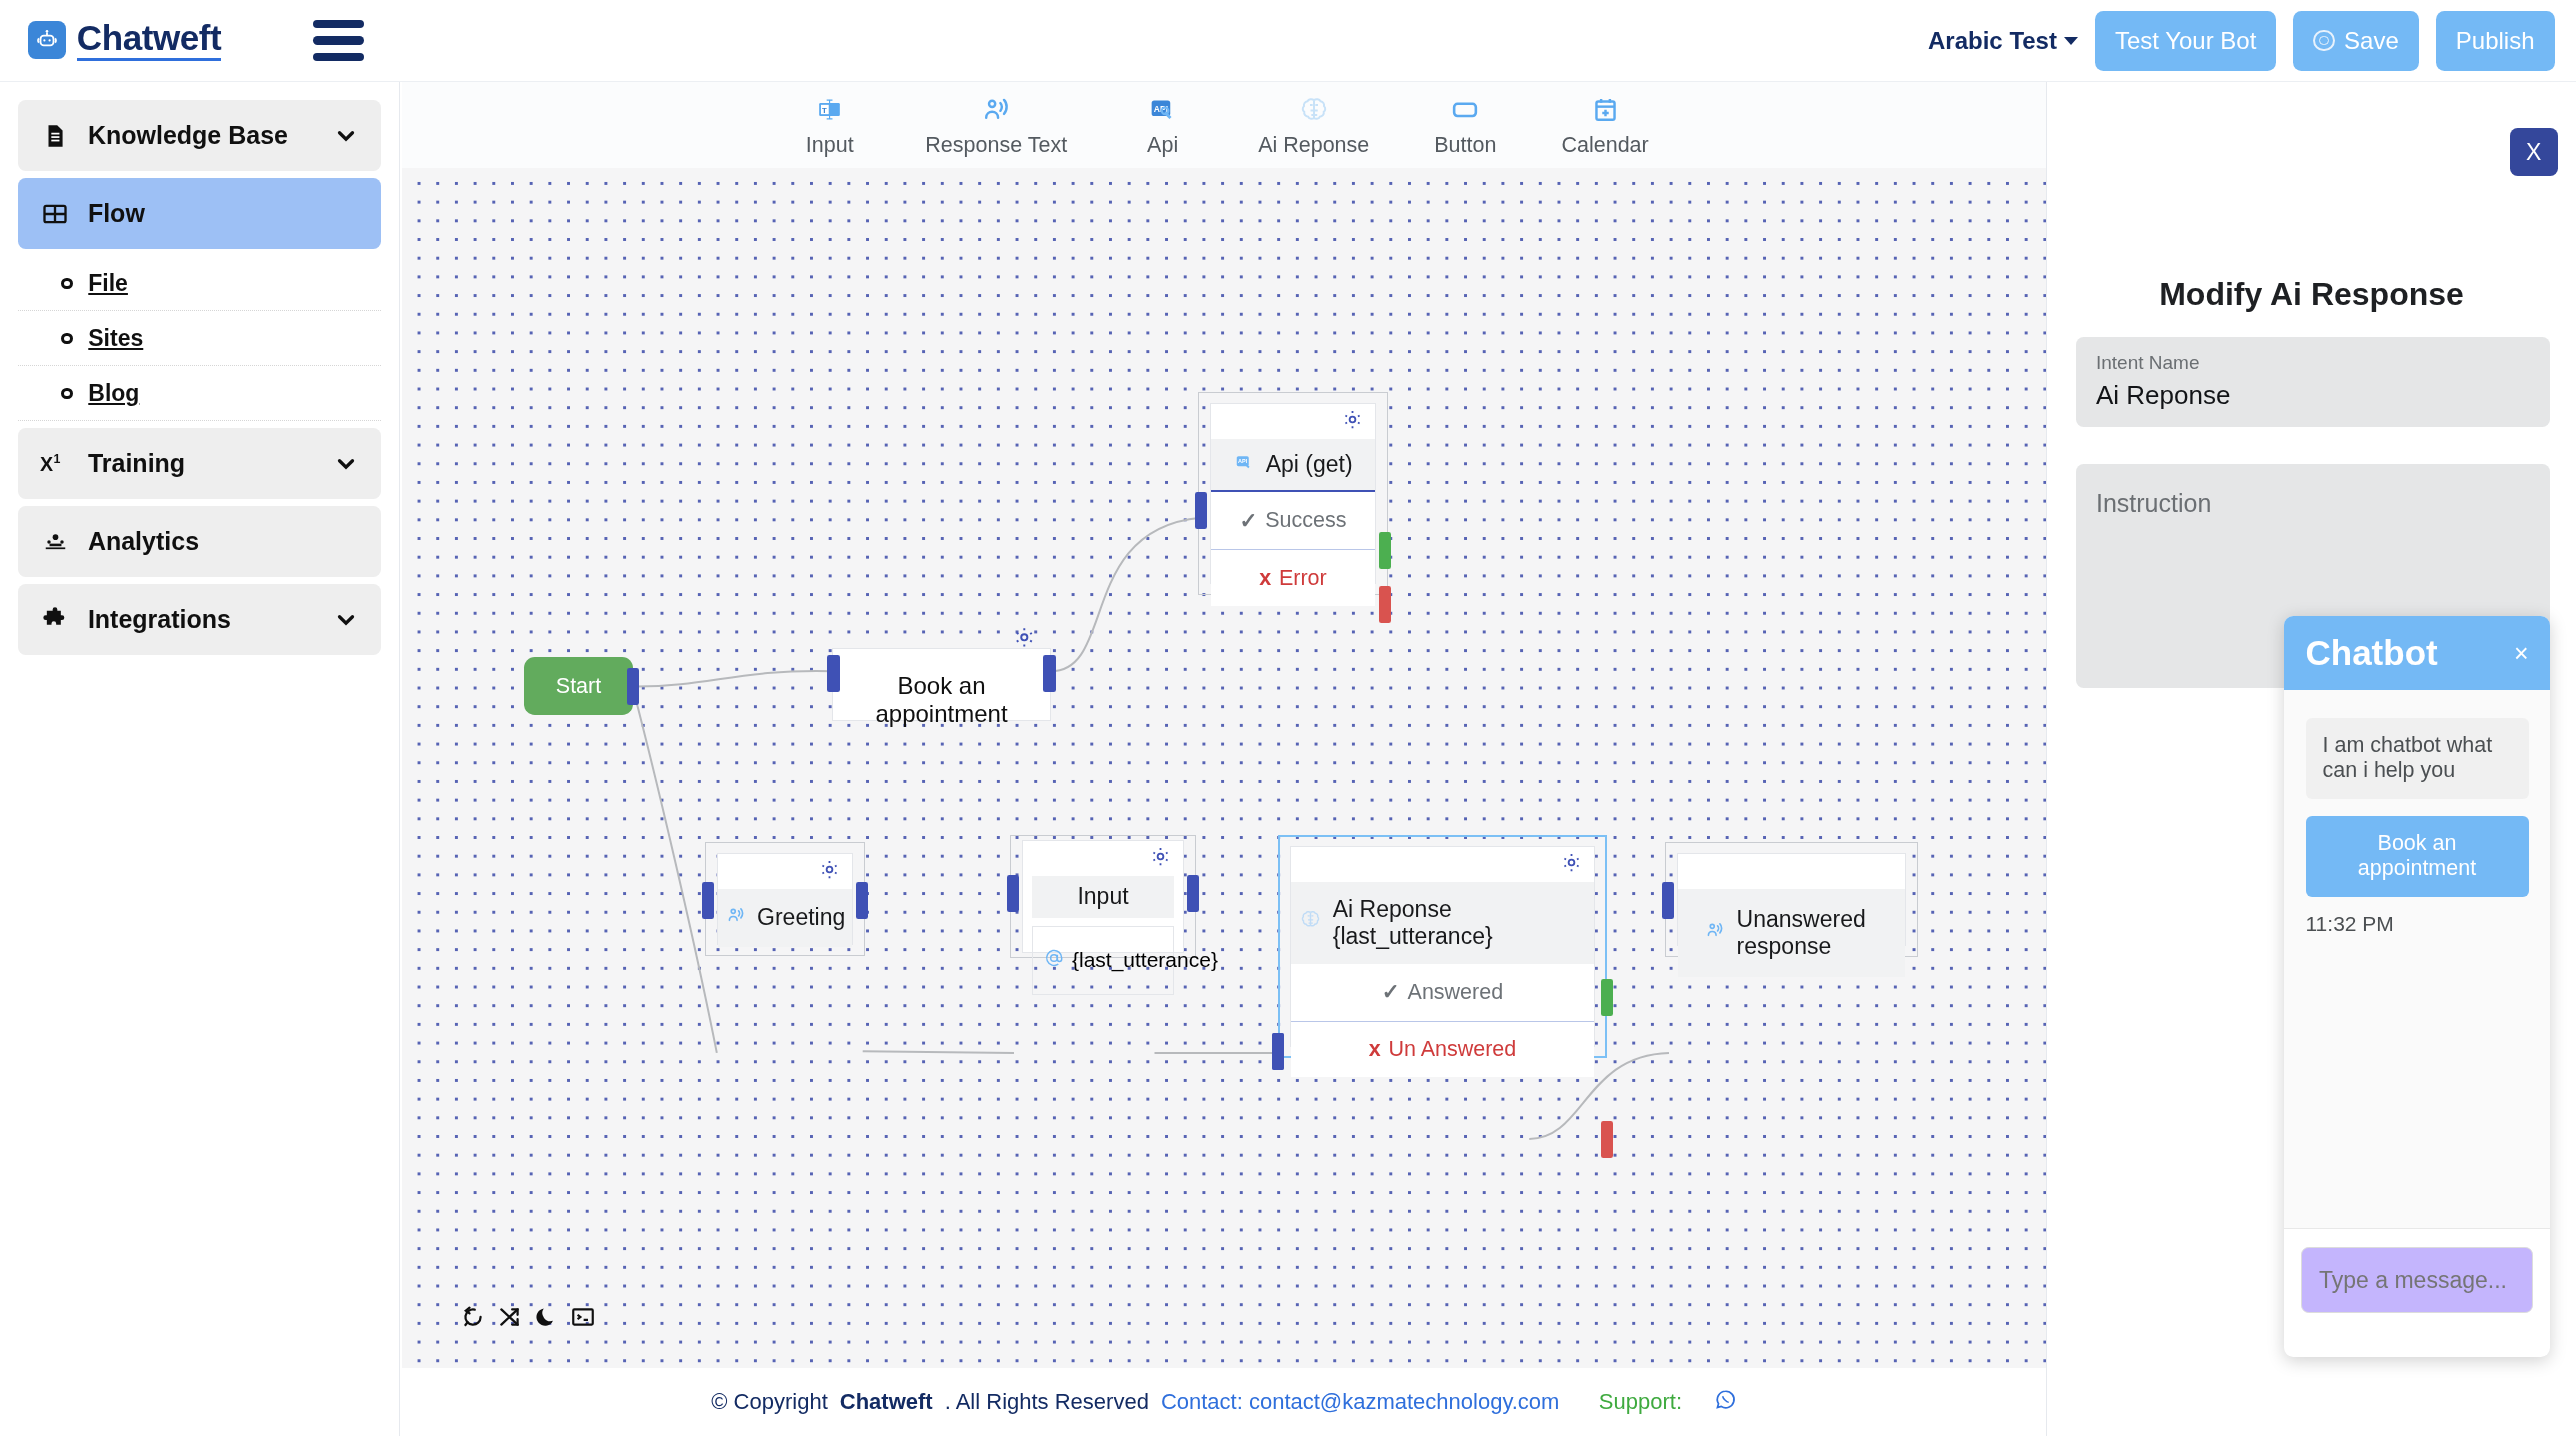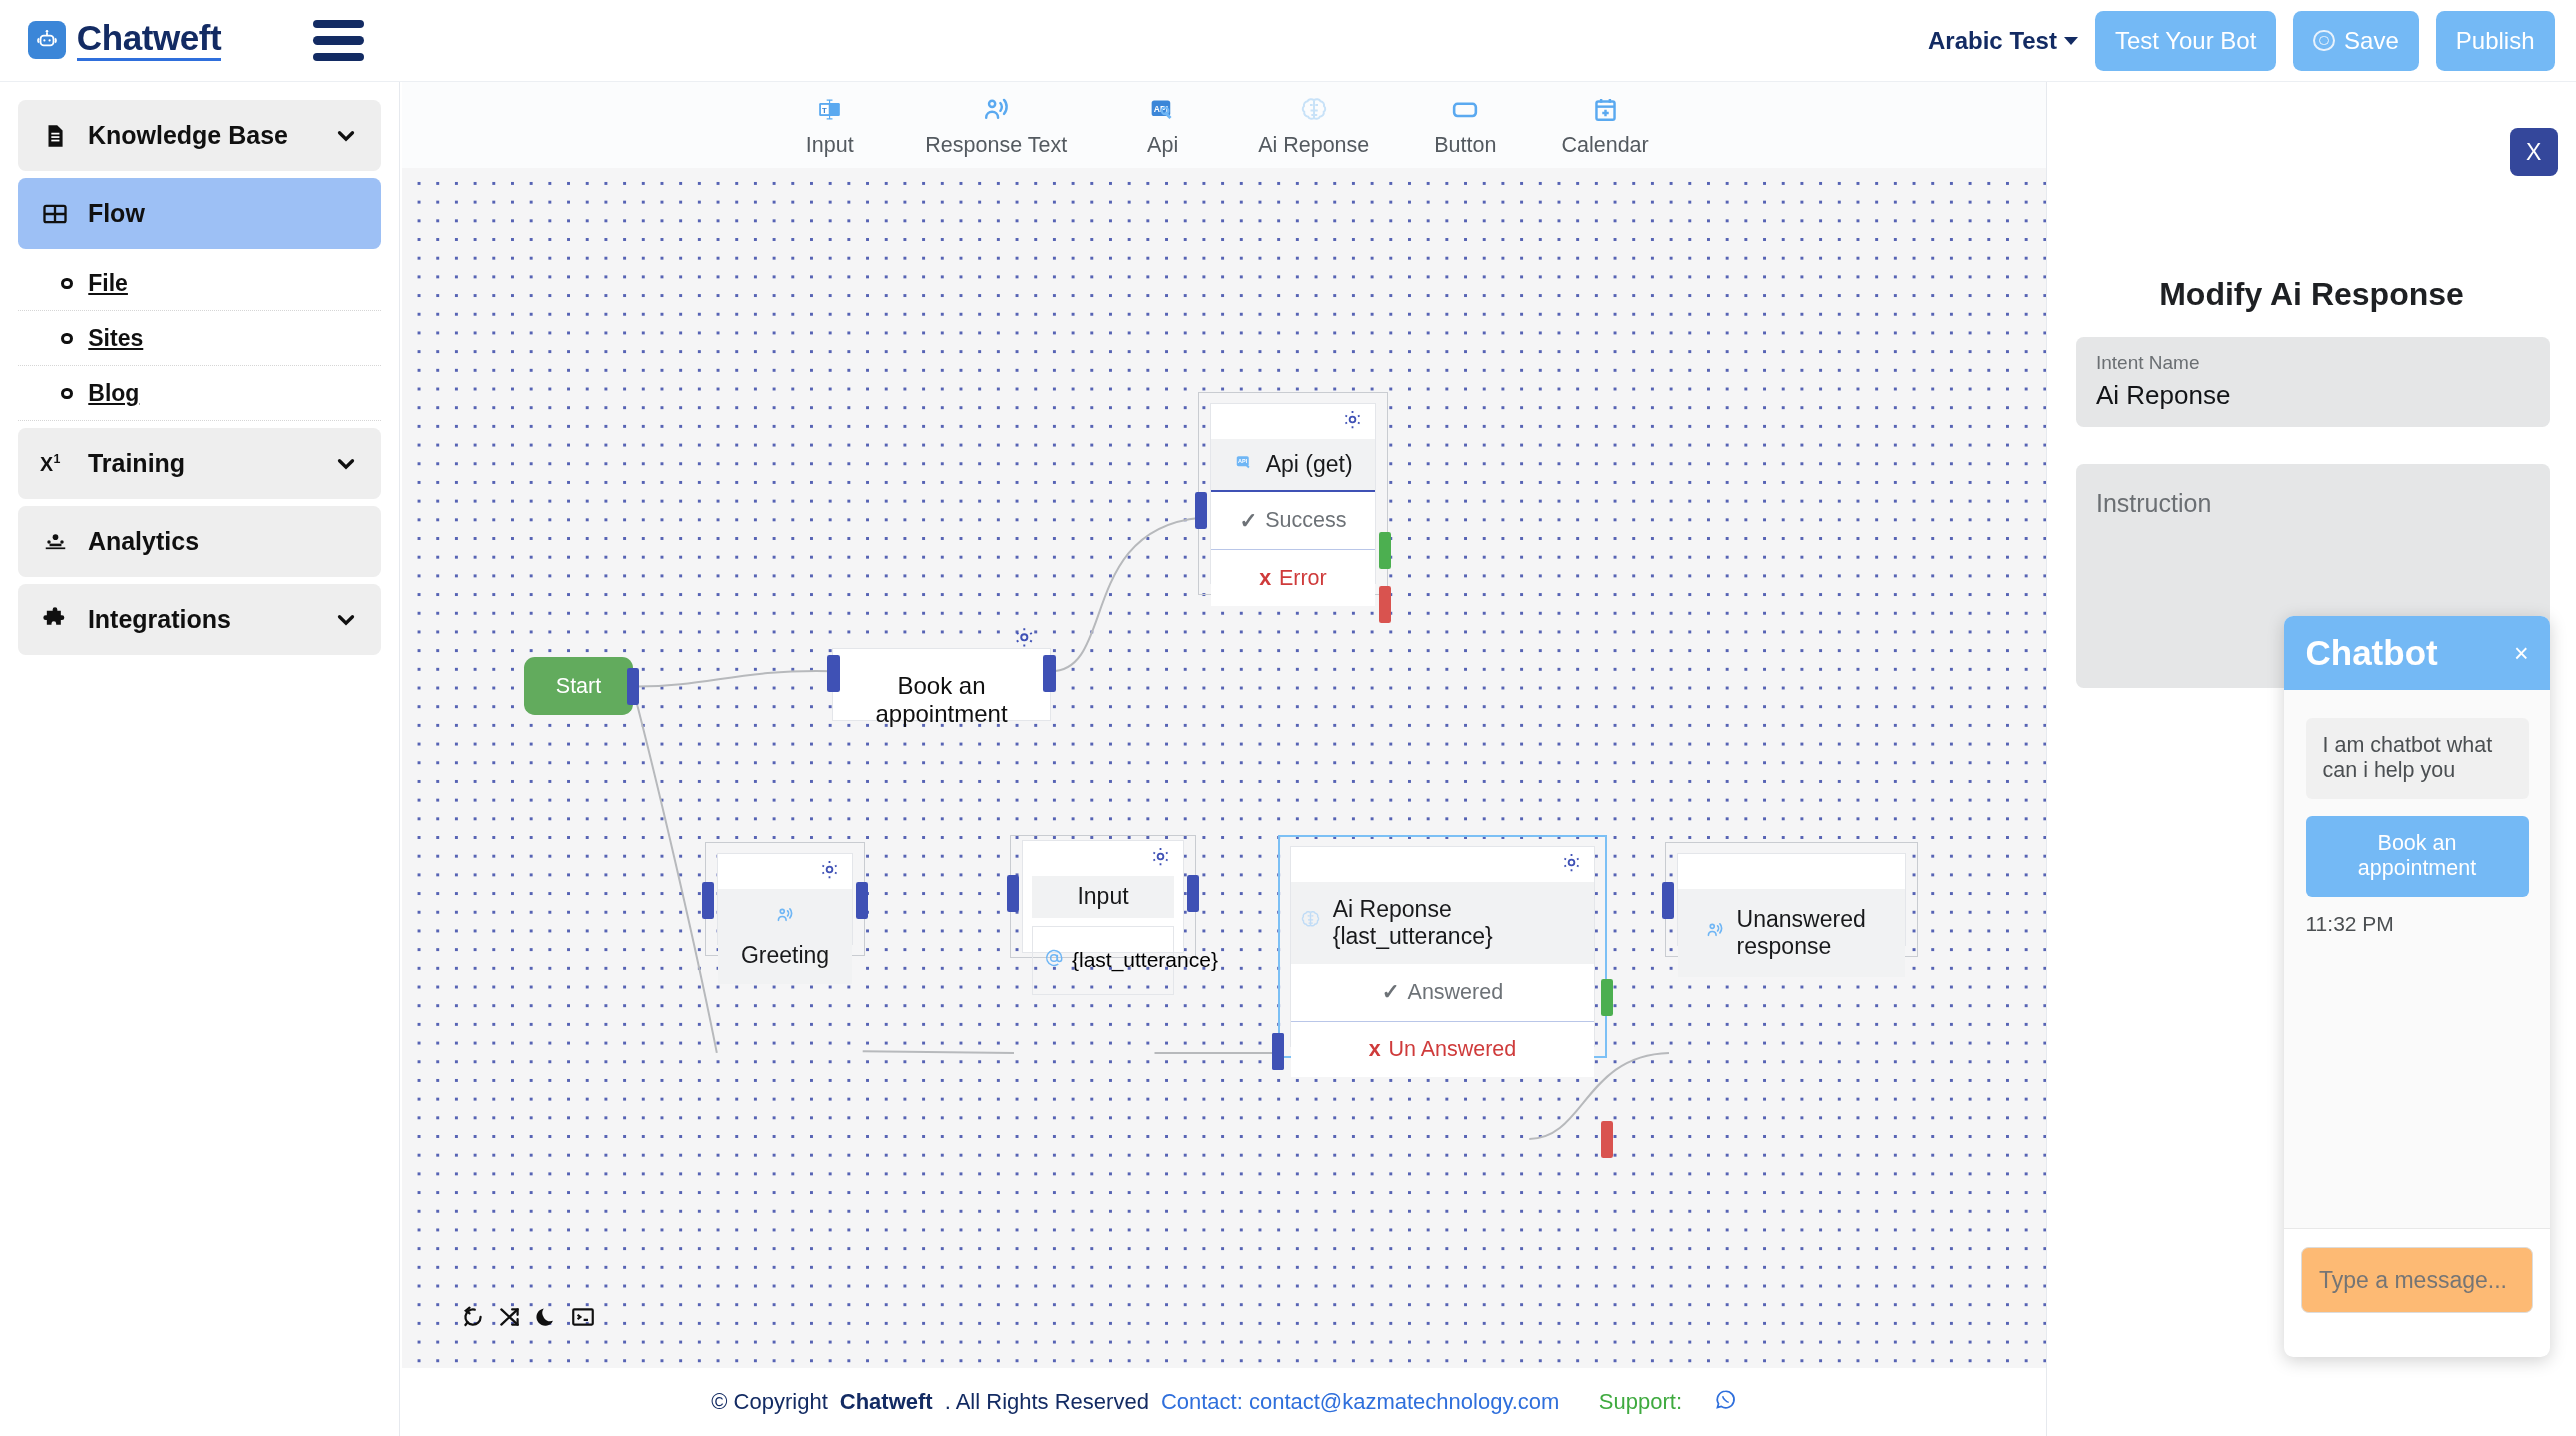--- a/index.html
+++ b/index.html
@@ -195,21 +195,21 @@
   .cb-quick {
     margin-top: 17px; background: #74b9f5; color: #ffffff; border: none;
     border-radius: 6.1px; font-size: 21.5px; padding: 15.4px 18.4px; cursor: pointer;
     font-family: "Liberation Sans", sans-serif; display: block;
   }
   .cb-time { margin-top: 15.4px; font-size: 21px; color: #4b4f52; }
   .cb-foot { border-top: 1.5px solid #e8e8e8; padding: 18.4px 17px; background:#fff; }
   .cb-input {
     width: 100%; height: 66px; border: 1.5px solid #dcdcdc; border-radius: 7.7px;
     font-size: 23px; color: #56595c; padding: 0 17px;
-    font-family: "Liberation Sans", sans-serif; background: #fdba74;
+    font-family: "Liberation Sans", sans-serif; background: #c4b5fd;
   }
 
   
   .footer {
     position: absolute; left: 402px; top: 1368px; width: 1644px; height: 68px;
     background: #ffffff; display: flex; align-items: center; justify-content: center;
     gap: 12px; font-size: 22px; z-index: 12;
   }
   .f-navy { color: #132b63; }
   .f-blue { color: #2f6fdc; }
@@ -495,21 +495,21 @@
       <div class="node-frame"></div>
       <div class="node-body">
         <div class="node-gearbar">
           <span class="gear">
             <svg width="23" height="23" viewBox="0 0 24 24" fill="none" stroke="#3f51b5" stroke-width="1.9">
               <circle cx="12" cy="12" r="3"></circle>
               <path d="M12 3.2v2M12 19v2M4.6 7.8l1.7 1M17.7 15.2l1.7 1M4.6 16.2l1.7-1M17.7 8.8l1.7-1"></path>
             </svg>
           </span>
         </div>
-        <div class="node-head" style="padding:15.4px 7.7px;flex-direction:column;">
+        <div class="node-head" style="padding:15.4px 7.7px;">
           <span>
             <svg width="21.5" height="20" viewBox="0 0 24 24" fill="none" stroke="#6fb6f5" stroke-width="2" stroke-linecap="round">
               <circle cx="9" cy="7.6" r="2.4"></circle>
                 <path d="M4.4 18.4c0-2.9 2.1-4.6 4.6-4.6s4.6 1.7 4.6 4.6"></path>
               <path d="M15.4 7c1.5 1.5 1.5 4.4 0 6"></path>
                 <path d="M18.2 4.6c2.7 2.7 2.7 8 0 10.8"></path>
             </svg>
           </span>
           <span>Greeting</span>
         </div>

